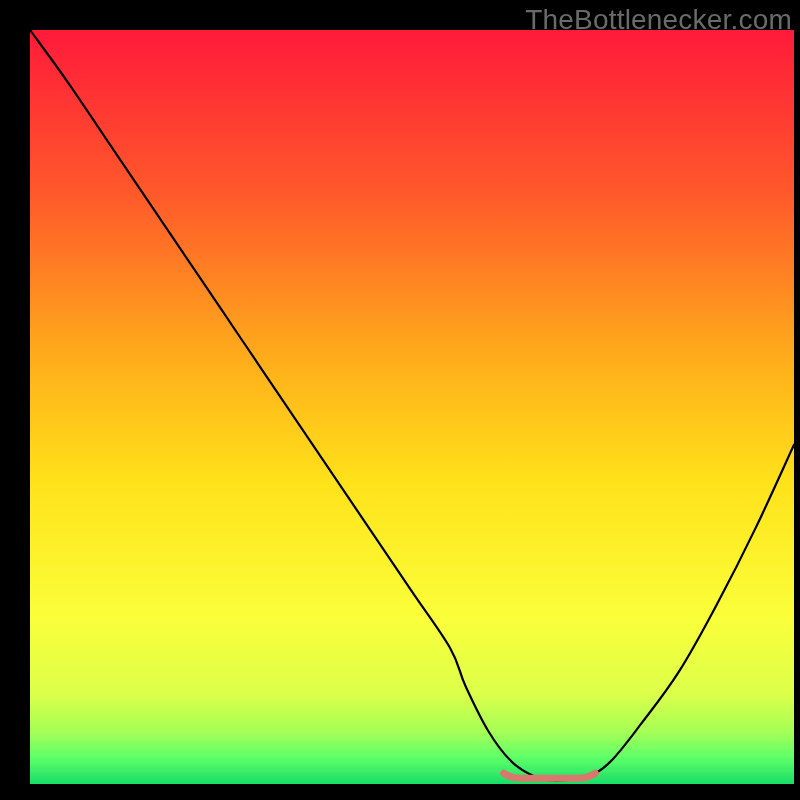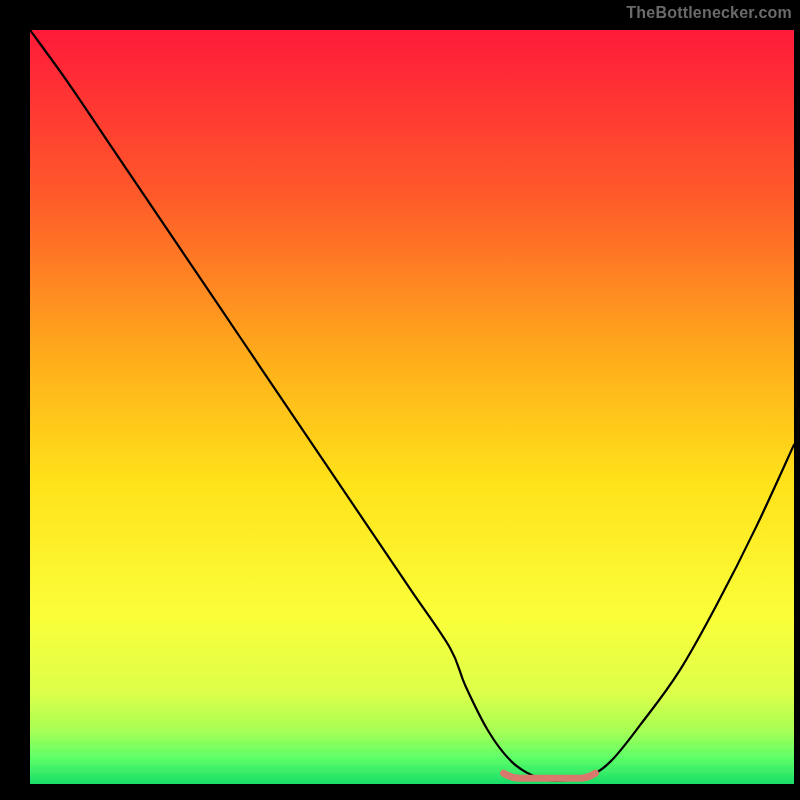--- a/index.html
+++ b/index.html
@@ -15,22 +15,22 @@
     position: relative;
     width: 800px;
     height: 800px;
     background: #000;
   }
   .watermark {
     position: absolute;
     top: 4px;
     right: 8px;
     color: #6a6a6a;
-    font-size: 16px;
-    font-weight: 700;
+    font-size: 28px;
+    font-weight: 400;
     letter-spacing: 0.2px;
     z-index: 10;
   }
   .plot-area {
     position: absolute;
     left: 30px;
     top: 30px;
     width: 764px;
     height: 754px;
     overflow: hidden;

